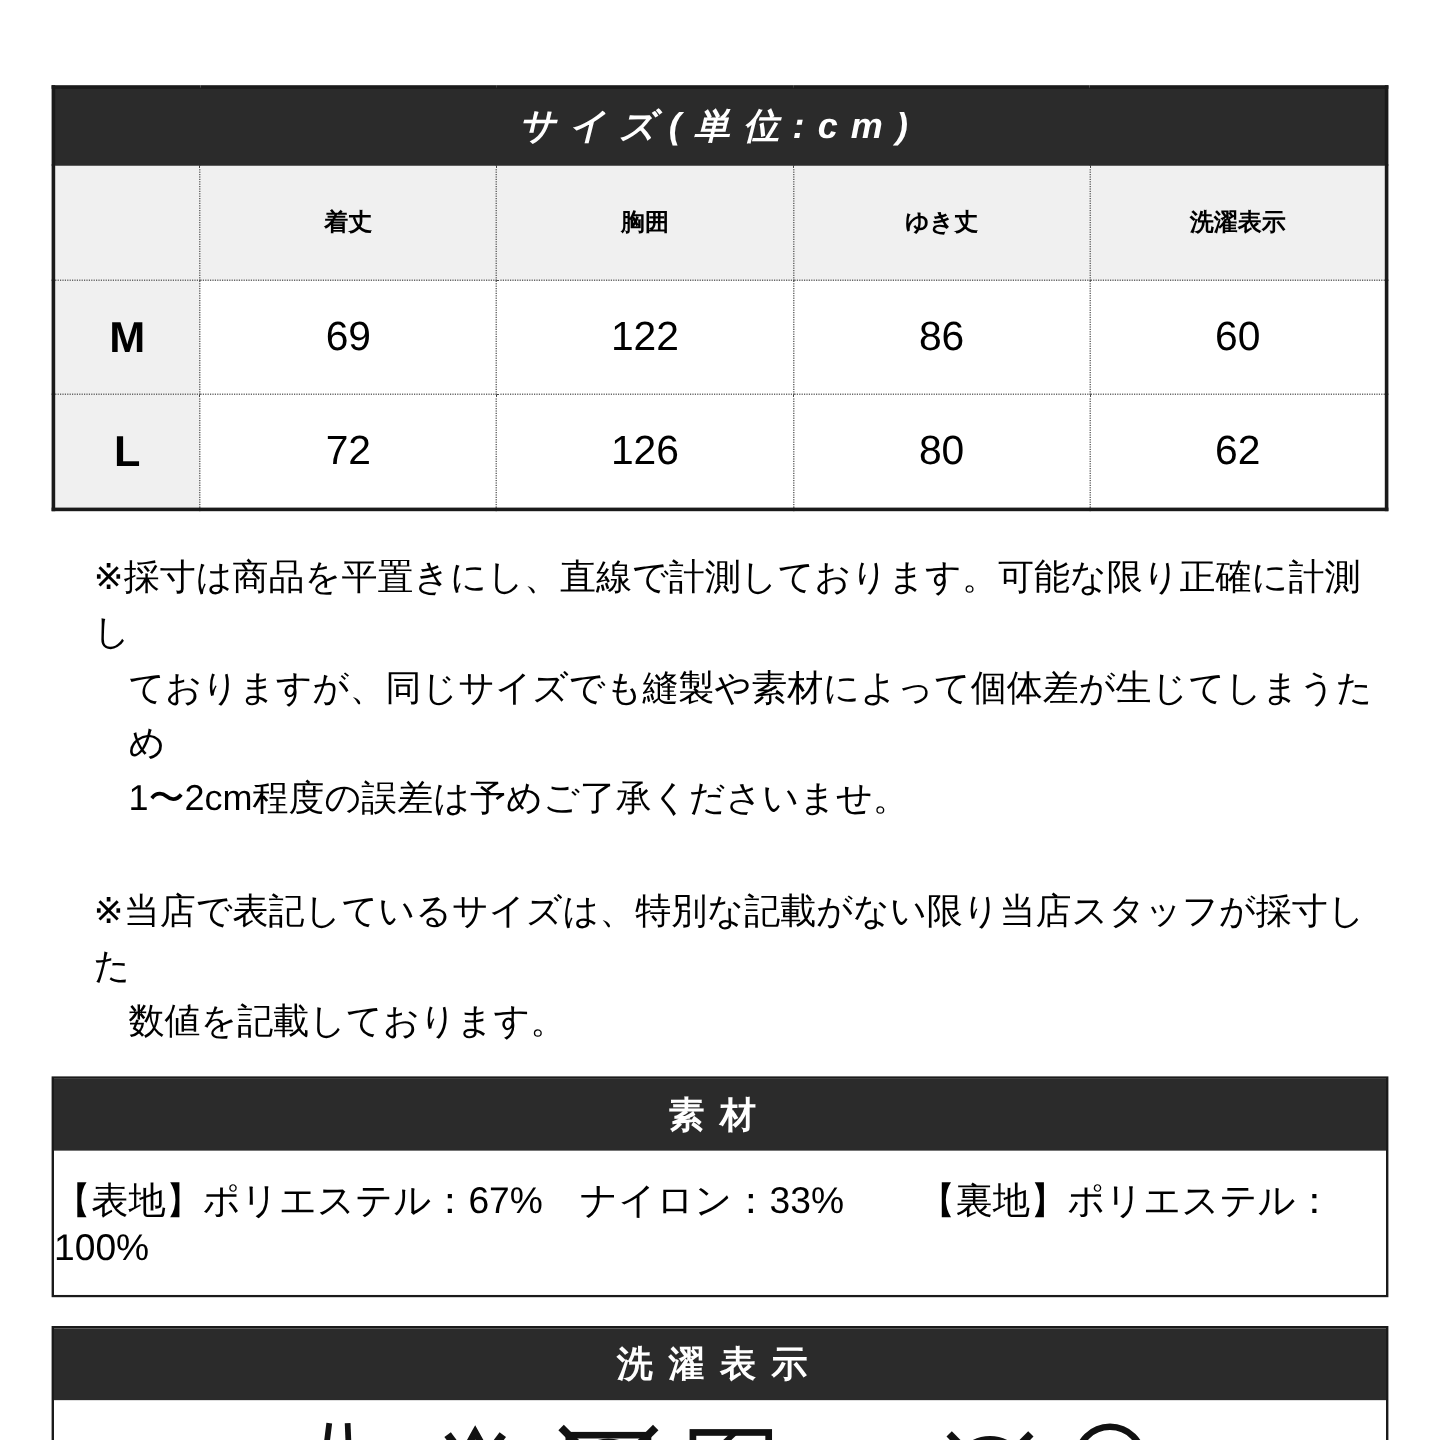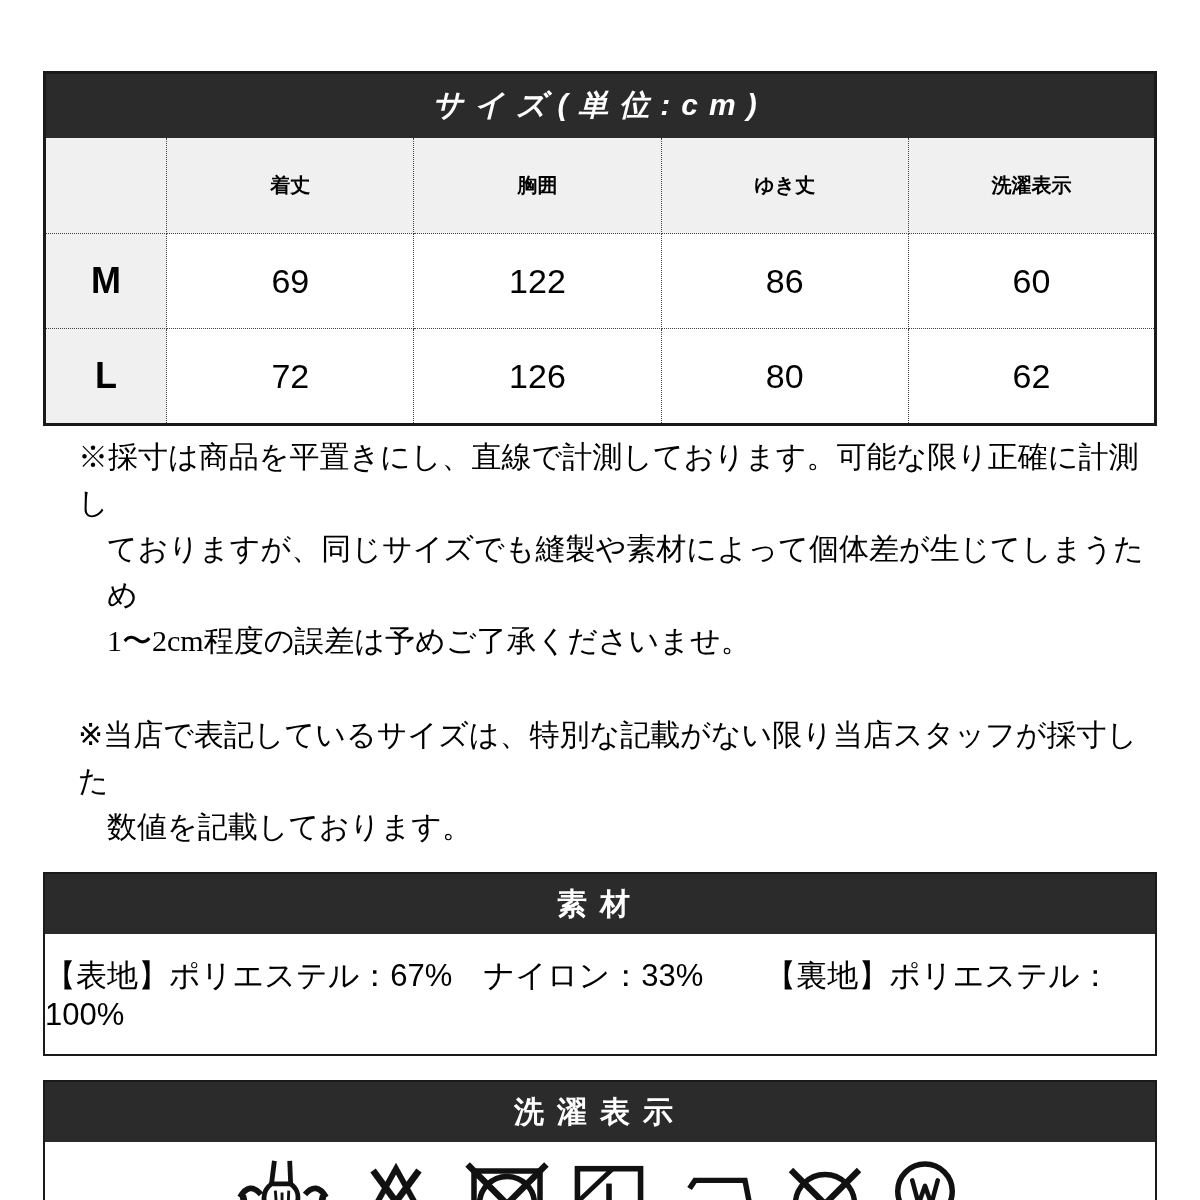--- a/index.html
+++ b/index.html
@@ -46,21 +46,21 @@
     text-align: center;
   }
   .size-table tbody td {
     background: #ffffff;
     font-size: 34px;
     text-align: center;
   }
 
   
   .note { font-size: 30px; line-height: 46px; }
-  .note-1 { margin-top: 8px; font-family: Liberation Serif, serif; }
+  .note-1 { margin-top: 33px; }
   .note-2 { margin-top: 48px; }
   .note .first { padding-left: 35px; }
   .note .cont  { padding-left: 64px; }
 
   
   .panel { border: 2px solid #1a1a1a; }
   .panel-material { margin-top: 22px; }
   .panel-care { margin-top: 24px; }
   .panel-header {
     background: #2b2b2b;

